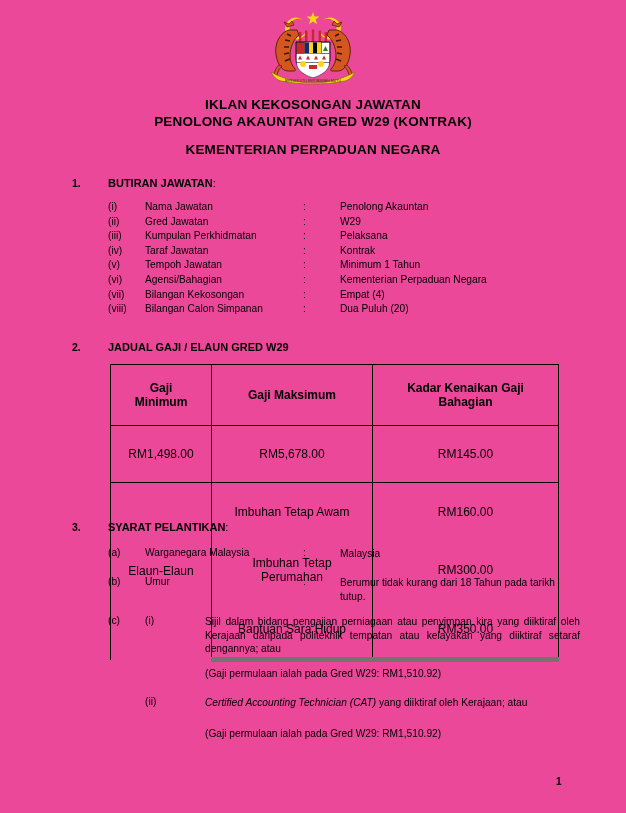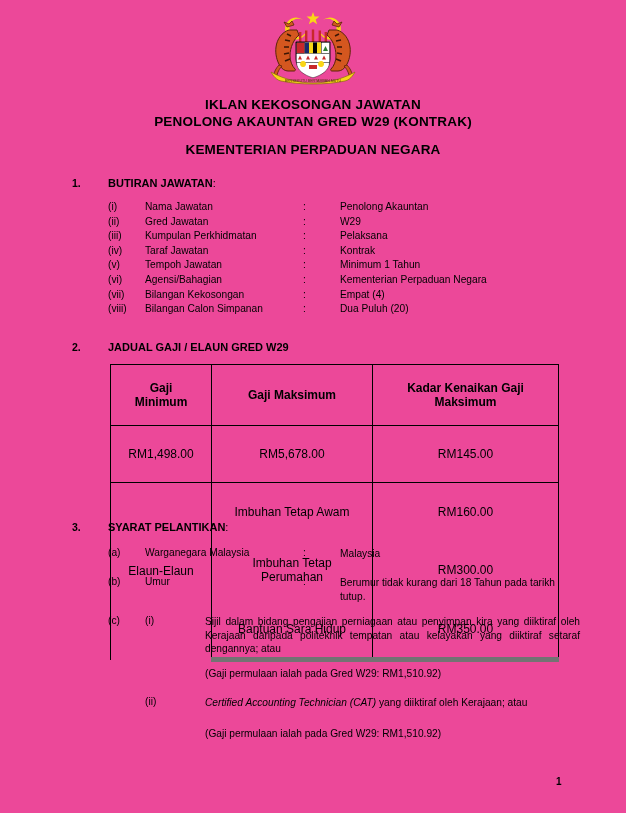--- a/index.html
+++ b/index.html
@@ -291,21 +291,21 @@
   <table class="tbl">
     <colgroup>
       <col class="col-a">
         <col class="col-b">
         <col class="col-c">
     </colgroup>
     <thead>
       <tr>
         <th>Gaji Minimum</th>
         <th>Gaji Maksimum</th>
-        <th>Kadar Kenaikan Gaji Maksimum</th>
+        <th>Kadar Kenaikan Gaji Bahagian</th>
       </tr>
     </thead>
     <tbody>
       <tr>
         <td class="money-row">RM1,498.00</td>
         <td class="money-row">RM5,678.00</td>
         <td class="money-row">RM145.00</td>
       </tr>
       <tr>
         <td class="allow-cell first" rowspan="3">Elaun-Elaun</td>

